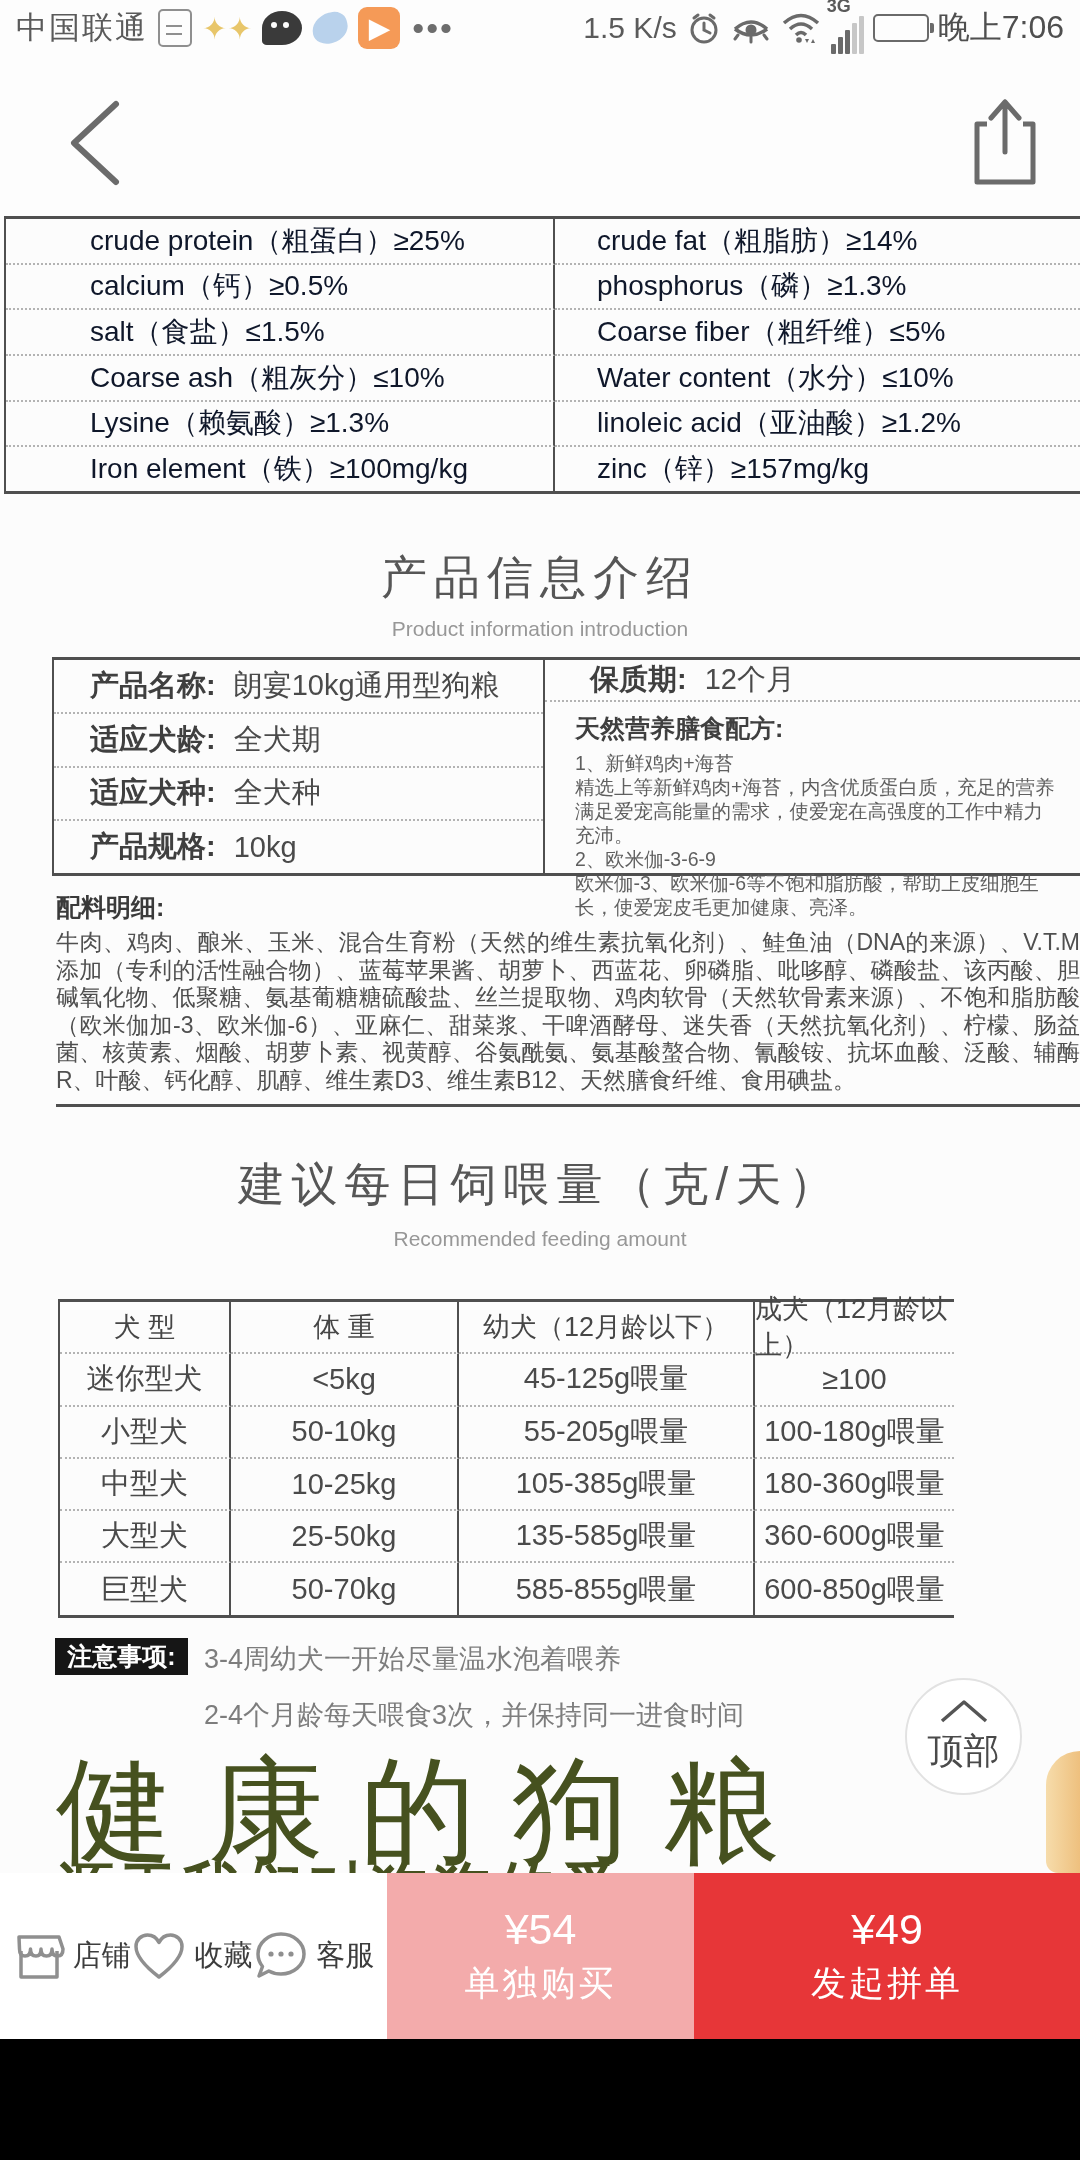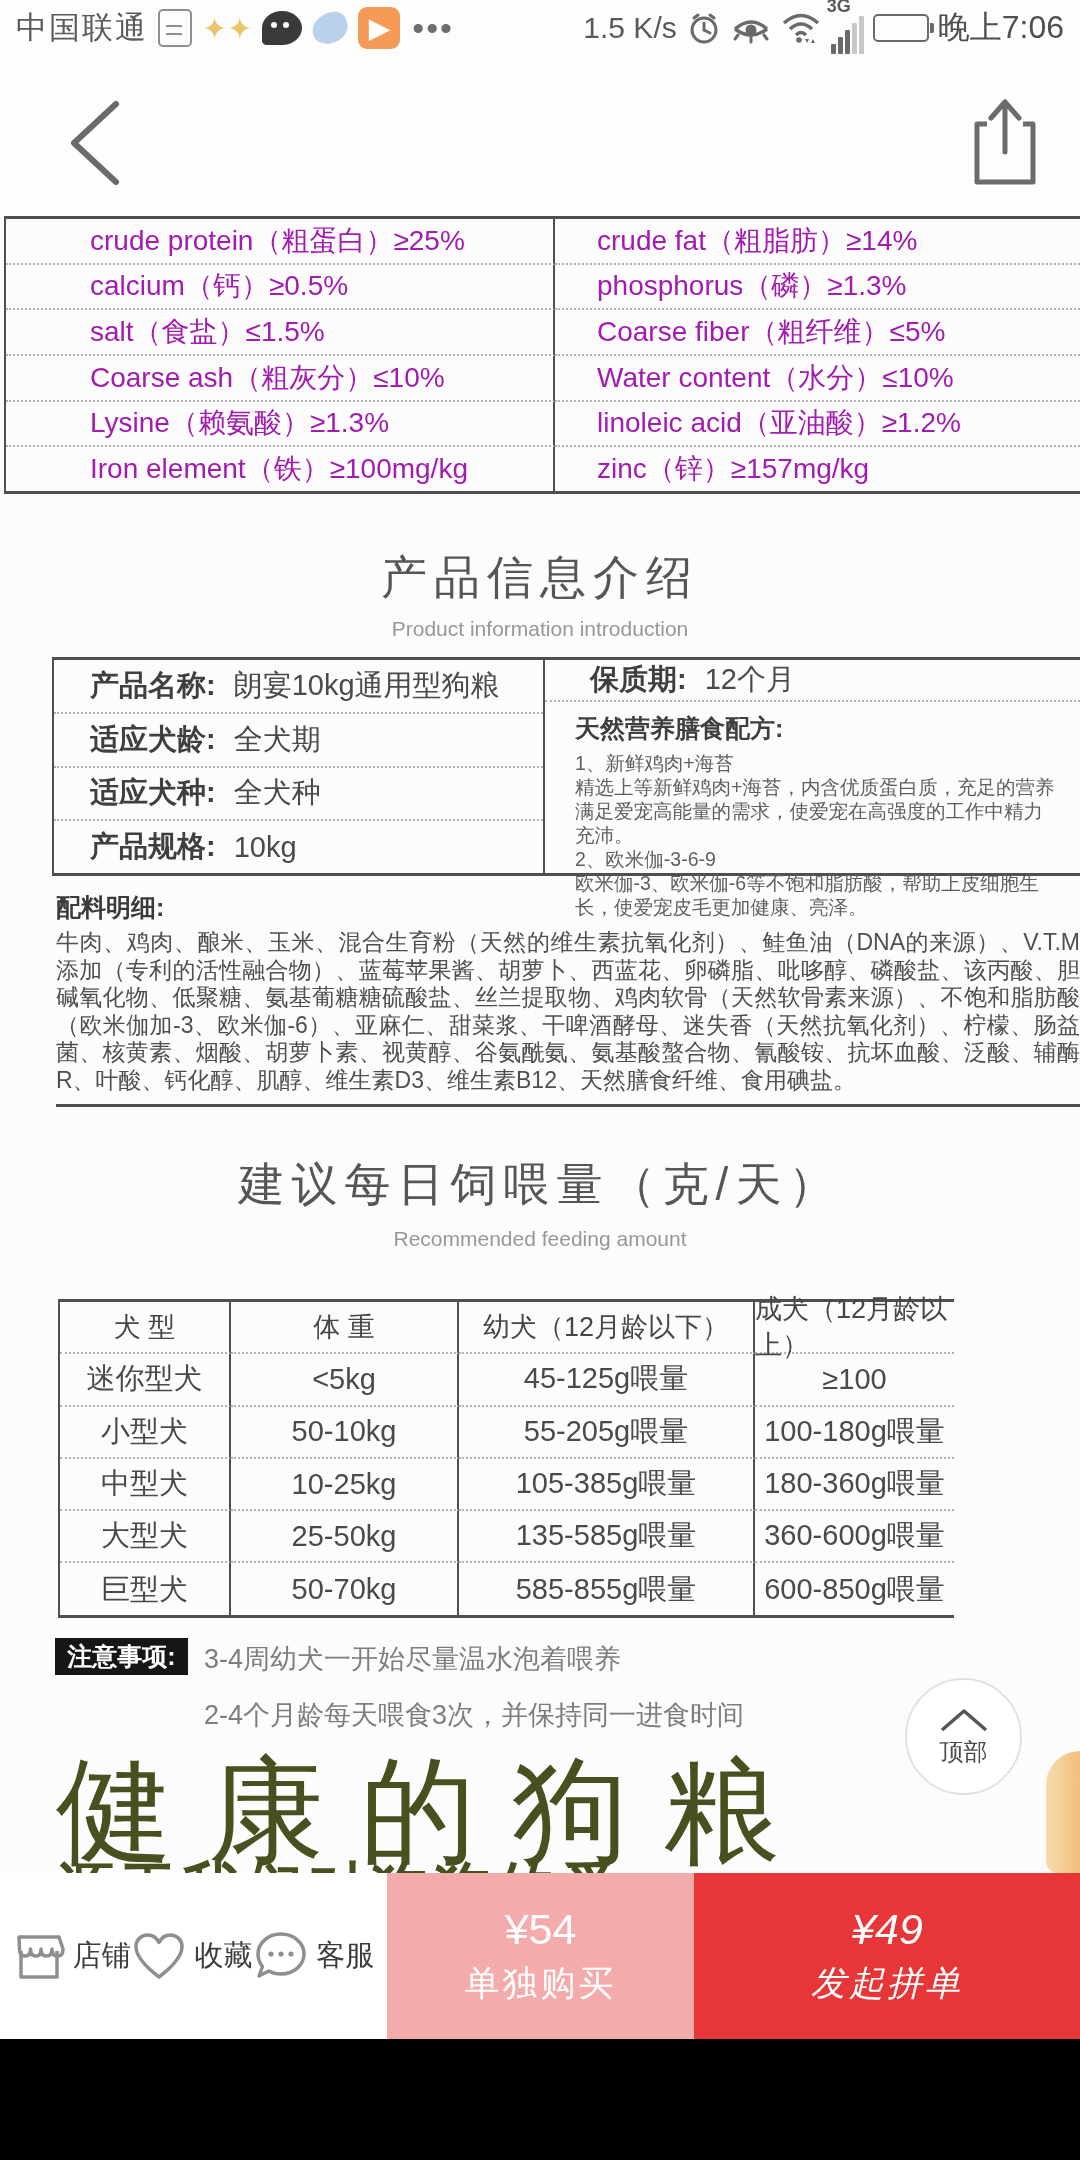--- a/index.html
+++ b/index.html
@@ -44,21 +44,21 @@
   .appbar { left:0; top:56px; width:1080px; height:163px; background:#fdfdfd; }
 
   
   .content { left:0; top:219px; width:1080px; height:1654px; background:#fcfcfc; }
   .dotline { border-bottom:2px dotted #b3b3b3; }
 
   
   .nutri { position:absolute; left:4px; top:-3px; width:1080px; height:278px;
            border-top:3px solid #4f4f4f; border-bottom:3px solid #4f4f4f; border-left:2px solid #4f4f4f;
            display:grid; grid-template-columns:549px 1fr; }
-  .nutri .cell { display:flex; align-items:center; font-size:28px; color:#a21caf;text-align:center; }
+  .nutri .cell { display:flex; align-items:center; font-size:28px; color:#0f172a;text-align:center; }
   .nutri .cl { padding-left:84px; border-right:2px solid #4f4f4f; }
   .nutri .cr { padding-left:42px; }
 
   .sec-title { position:absolute; width:100%; text-align:center; font-size:46px;
                color:#565656; letter-spacing:7px; }
   .sec-sub   { position:absolute; width:100%; text-align:center; font-size:21px; color:#979797; }
 
   
   .ptable { position:absolute; left:52px; top:438px; width:1028px; height:219px;
             border-top:3px solid #4f4f4f; border-bottom:3px solid #4f4f4f; border-left:2px solid #4f4f4f;
@@ -103,21 +103,21 @@
   .banner-s { position:absolute; left:56px; top:1632px; font-family:"Liberation Serif", serif;
               font-weight:bold; font-size:58px; letter-spacing:5px; color:#46511f;
               white-space:nowrap; }
   .wedge { position:absolute; right:0; top:1532px; width:34px; height:122px;
            background:linear-gradient(90deg,#f6dcab,#eec07e); border-radius:40px 0 0 14px; }
 
   
   .topbtn { position:absolute; left:905px; top:1459px; width:117px; height:117px;
             border-radius:50%; background:#fff; border:2px solid #e2e2e2;
             display:flex; flex-direction:column; align-items:center; justify-content:center; }
-  .topbtn-label { font-size:24px; color:#4a4a4a; margin-top:2px; }
+  .topbtn-label { font-size:36px; color:#4a4a4a; margin-top:2px; }
 
   
   .actionbar { left:0; top:1873px; width:1080px; height:166px; background:#fff; display:flex; }
   .ab-left { width:387px; display:flex; align-items:center; justify-content:space-around;
              padding:0 12px; }
   .ab-item { display:flex; flex-direction:row; align-items:center; gap:8px; }
   .ab-label { font-size:29px; color:#3d3d3d; }
   .ab-btn { display:flex; flex-direction:column; align-items:center; justify-content:center;
             color:#fff; gap:6px; }
   .ab-price { font-size:43px; }
@@ -319,21 +319,21 @@
         <circle cx="27" cy="24" r="2.6" fill="#8f8f8f"></circle>
         <circle cx="37" cy="24" r="2.6" fill="#8f8f8f"></circle>
       </svg>
       <span class="ab-label">客服</span>
     </div>
   </div>
   <div class="ab-btn btn-alone" style="background:#f3abab;">
     <span class="ab-price">¥54</span>
     <span class="ab-sub">单独购买</span>
   </div>
-  <div class="ab-btn btn-group" style="background:#e73638;font-style:italic;">
+  <div class="ab-btn btn-group" style="background:#e73638;">
     <span class="ab-price">¥49</span>
     <span class="ab-sub">发起拼单</span>
   </div>
 </div>
 
 <div class="abs andbar">
   
   
   
   

